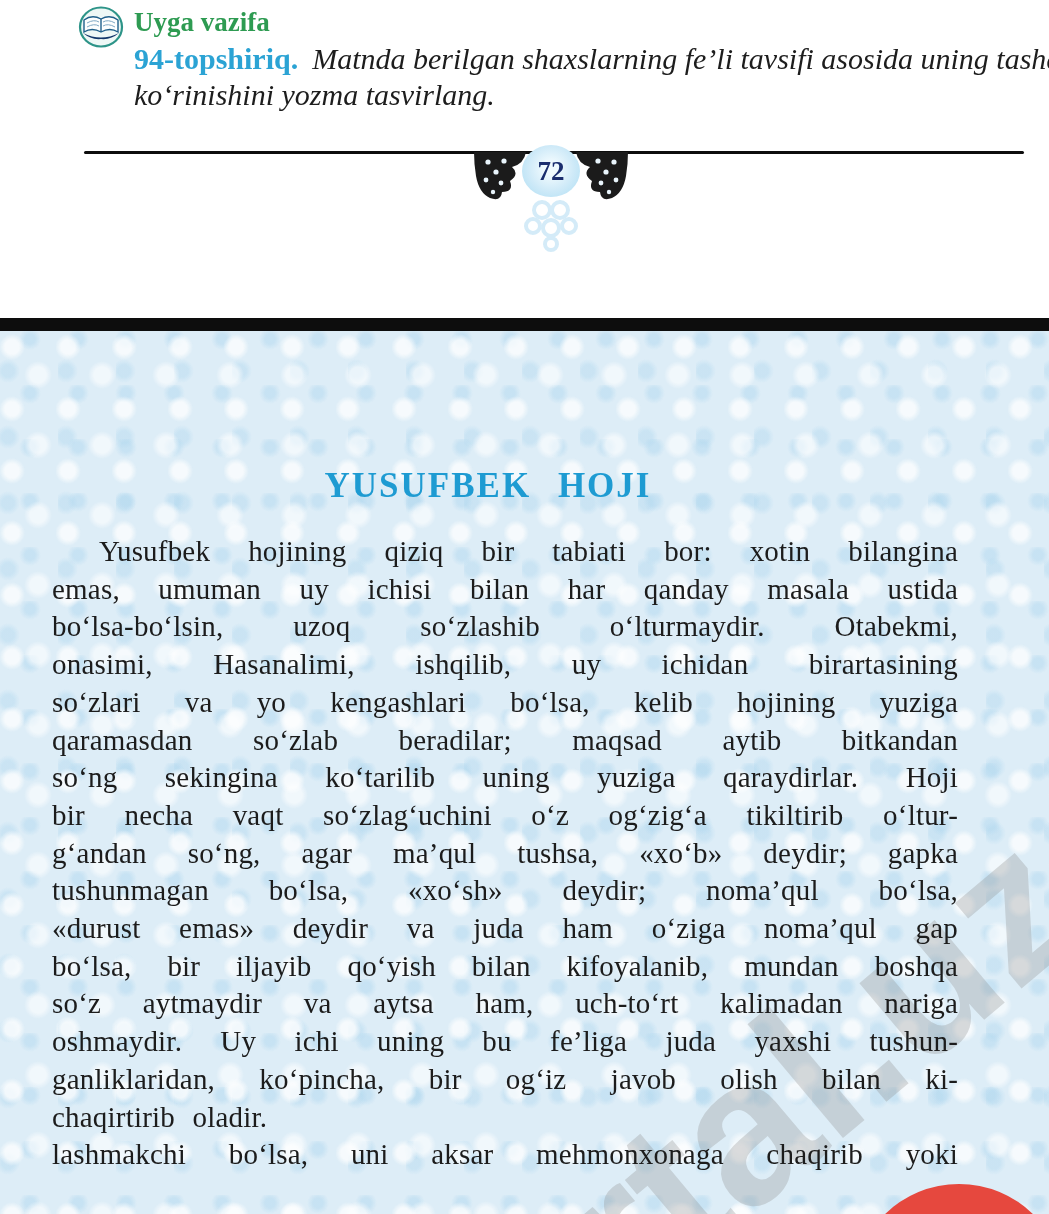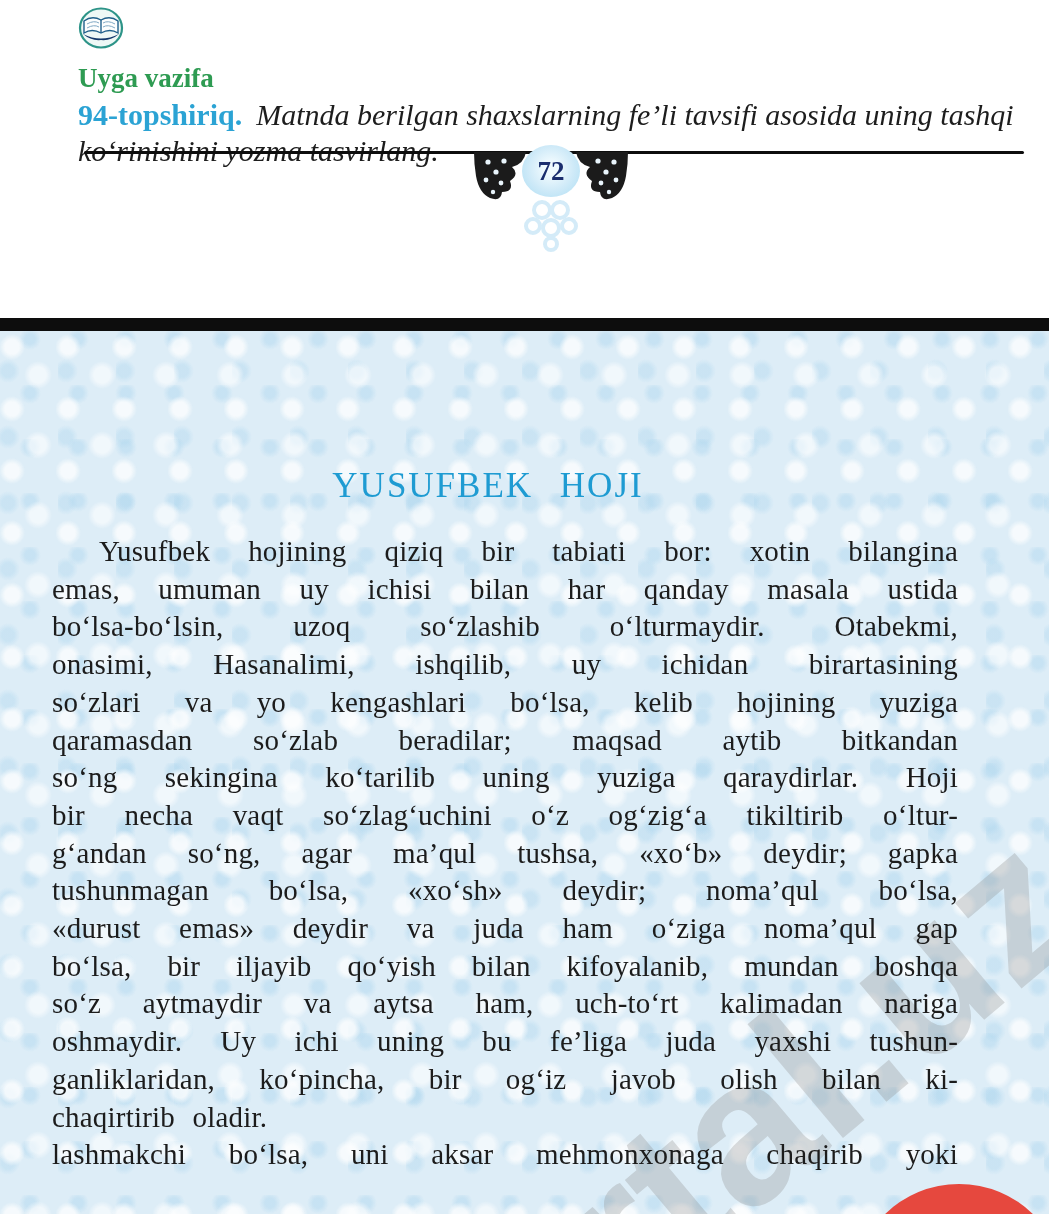--- a/index.html
+++ b/index.html
@@ -7,21 +7,21 @@
   .page {
     position:relative;
     width:1049px; height:1214px;
     margin:0 auto;
     background:#ffffff;
     overflow:hidden;
     font-family:"Liberation Serif", serif;
   }
 
   
-  .homework { position:absolute; top:6px; left:78px; right:20px; display:flex; gap:10px;flex-direction:column; }
+  .homework { position:absolute; top:6px; left:78px; right:20px; display:flex; gap:10px; }
   .book-badge { flex:0 0 46px; width:46px; height:44px; }
   .hw-text { flex:1; }
   .hw-title {
     font-size:27px; font-weight:bold;
     color:var(--section-title-green,#2e9b52);
     line-height:33px;
   }
   .task-line { font-size:30px; line-height:36px; margin-top:2px; white-space:nowrap; }
   .task-number { font-weight:bold; color:var(--task-number-blue,#2ba3d4); margin-right:14px; }
   .task-text { font-style:italic; color:#1d1d1d; }
@@ -58,21 +58,21 @@
       radial-gradient(circle at 12px 16px, rgba(255,255,255,.75) 0 7px, rgba(255,255,255,0) 13px),
       radial-gradient(circle at 38px 44px, rgba(255,255,255,.6) 0 8px, rgba(255,255,255,0) 14px),
       radial-gradient(circle at 30px 8px,  rgba(173,214,238,.45) 0 5px, rgba(173,214,238,0) 11px),
       radial-gradient(circle at 8px 40px,  rgba(173,214,238,.4) 0 6px, rgba(173,214,238,0) 12px);
     background-size:56px 62px, 64px 70px, 48px 54px, 58px 66px;
   }
   .reading-title {
     position:relative; z-index:2;
     margin:134px 91px 0 18px;
     text-align:center;
-    font-size:35px; font-weight:normal;
+    font-size:35px; font-weight:bold;
     letter-spacing:2px; word-spacing:16px;
     color:var(--reading-title-blue,#1e9bd2);
     line-height:42px;
   }
   .body-paragraph {
     position:relative; z-index:2;
     margin:26px 0 0 18px; width:940px;
     font-size:29px; line-height:37.7px;
     letter-spacing:.2px;
     color:var(--body-text,#1c1c1c);

